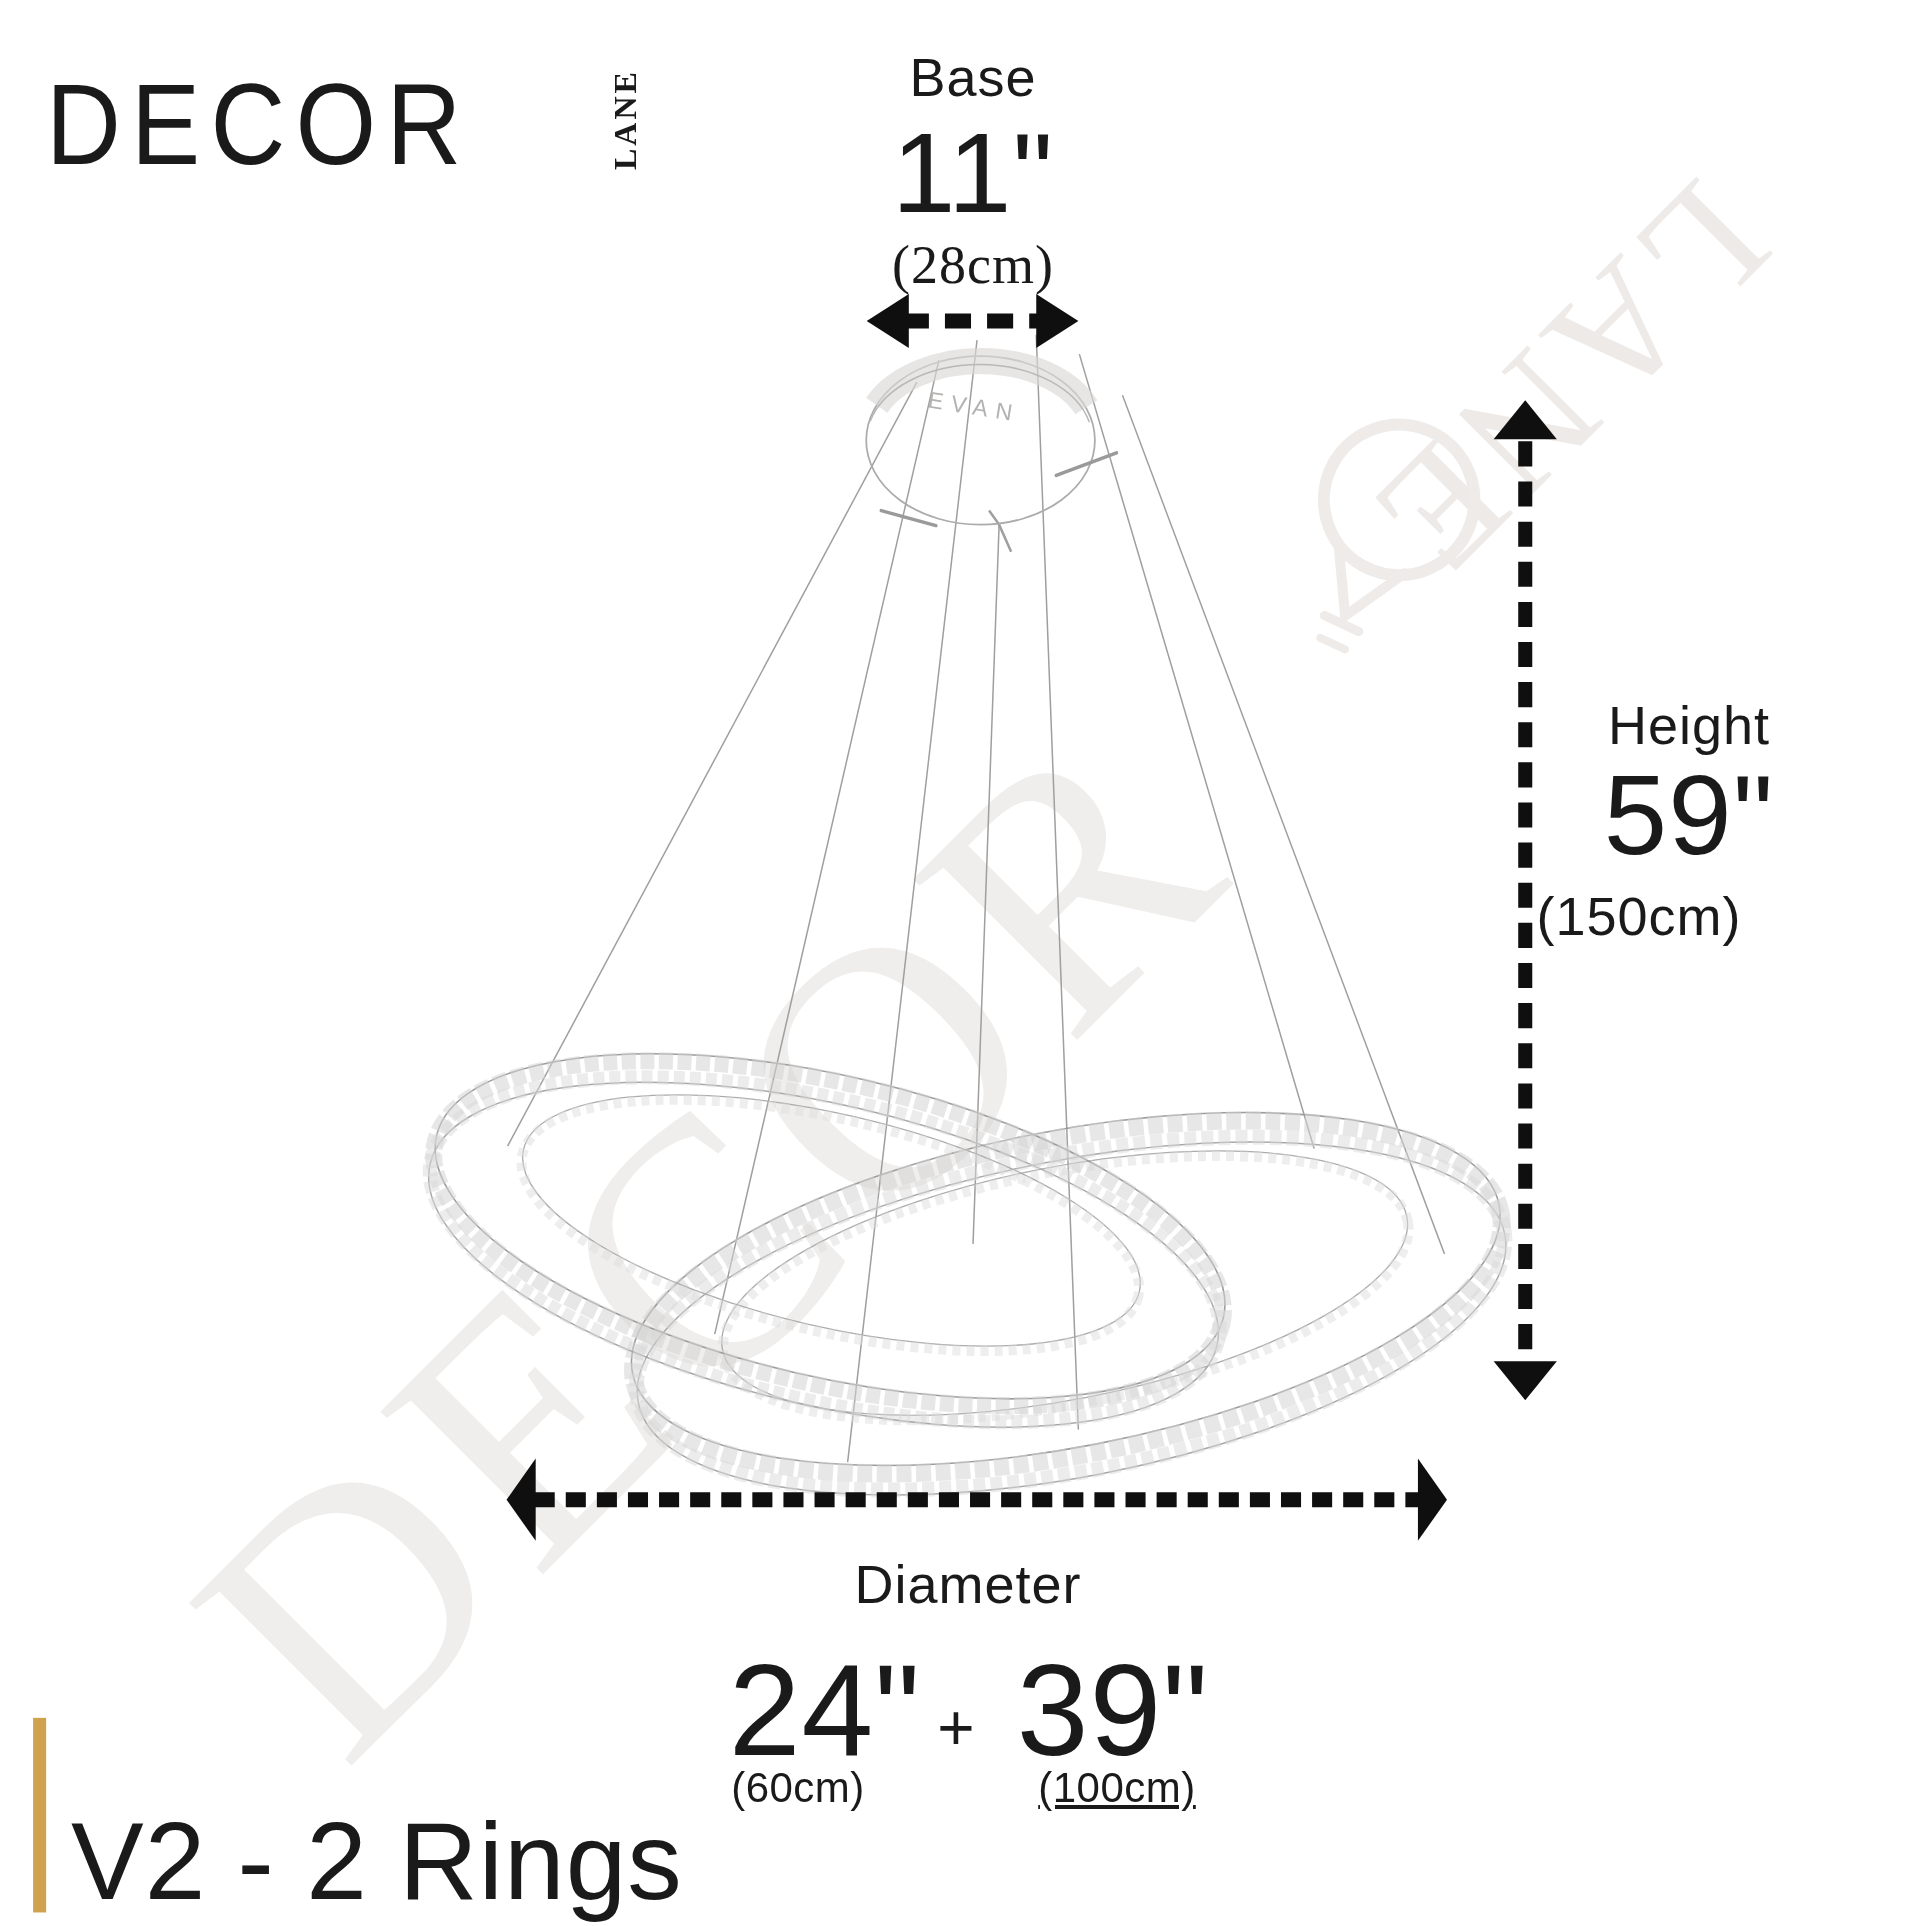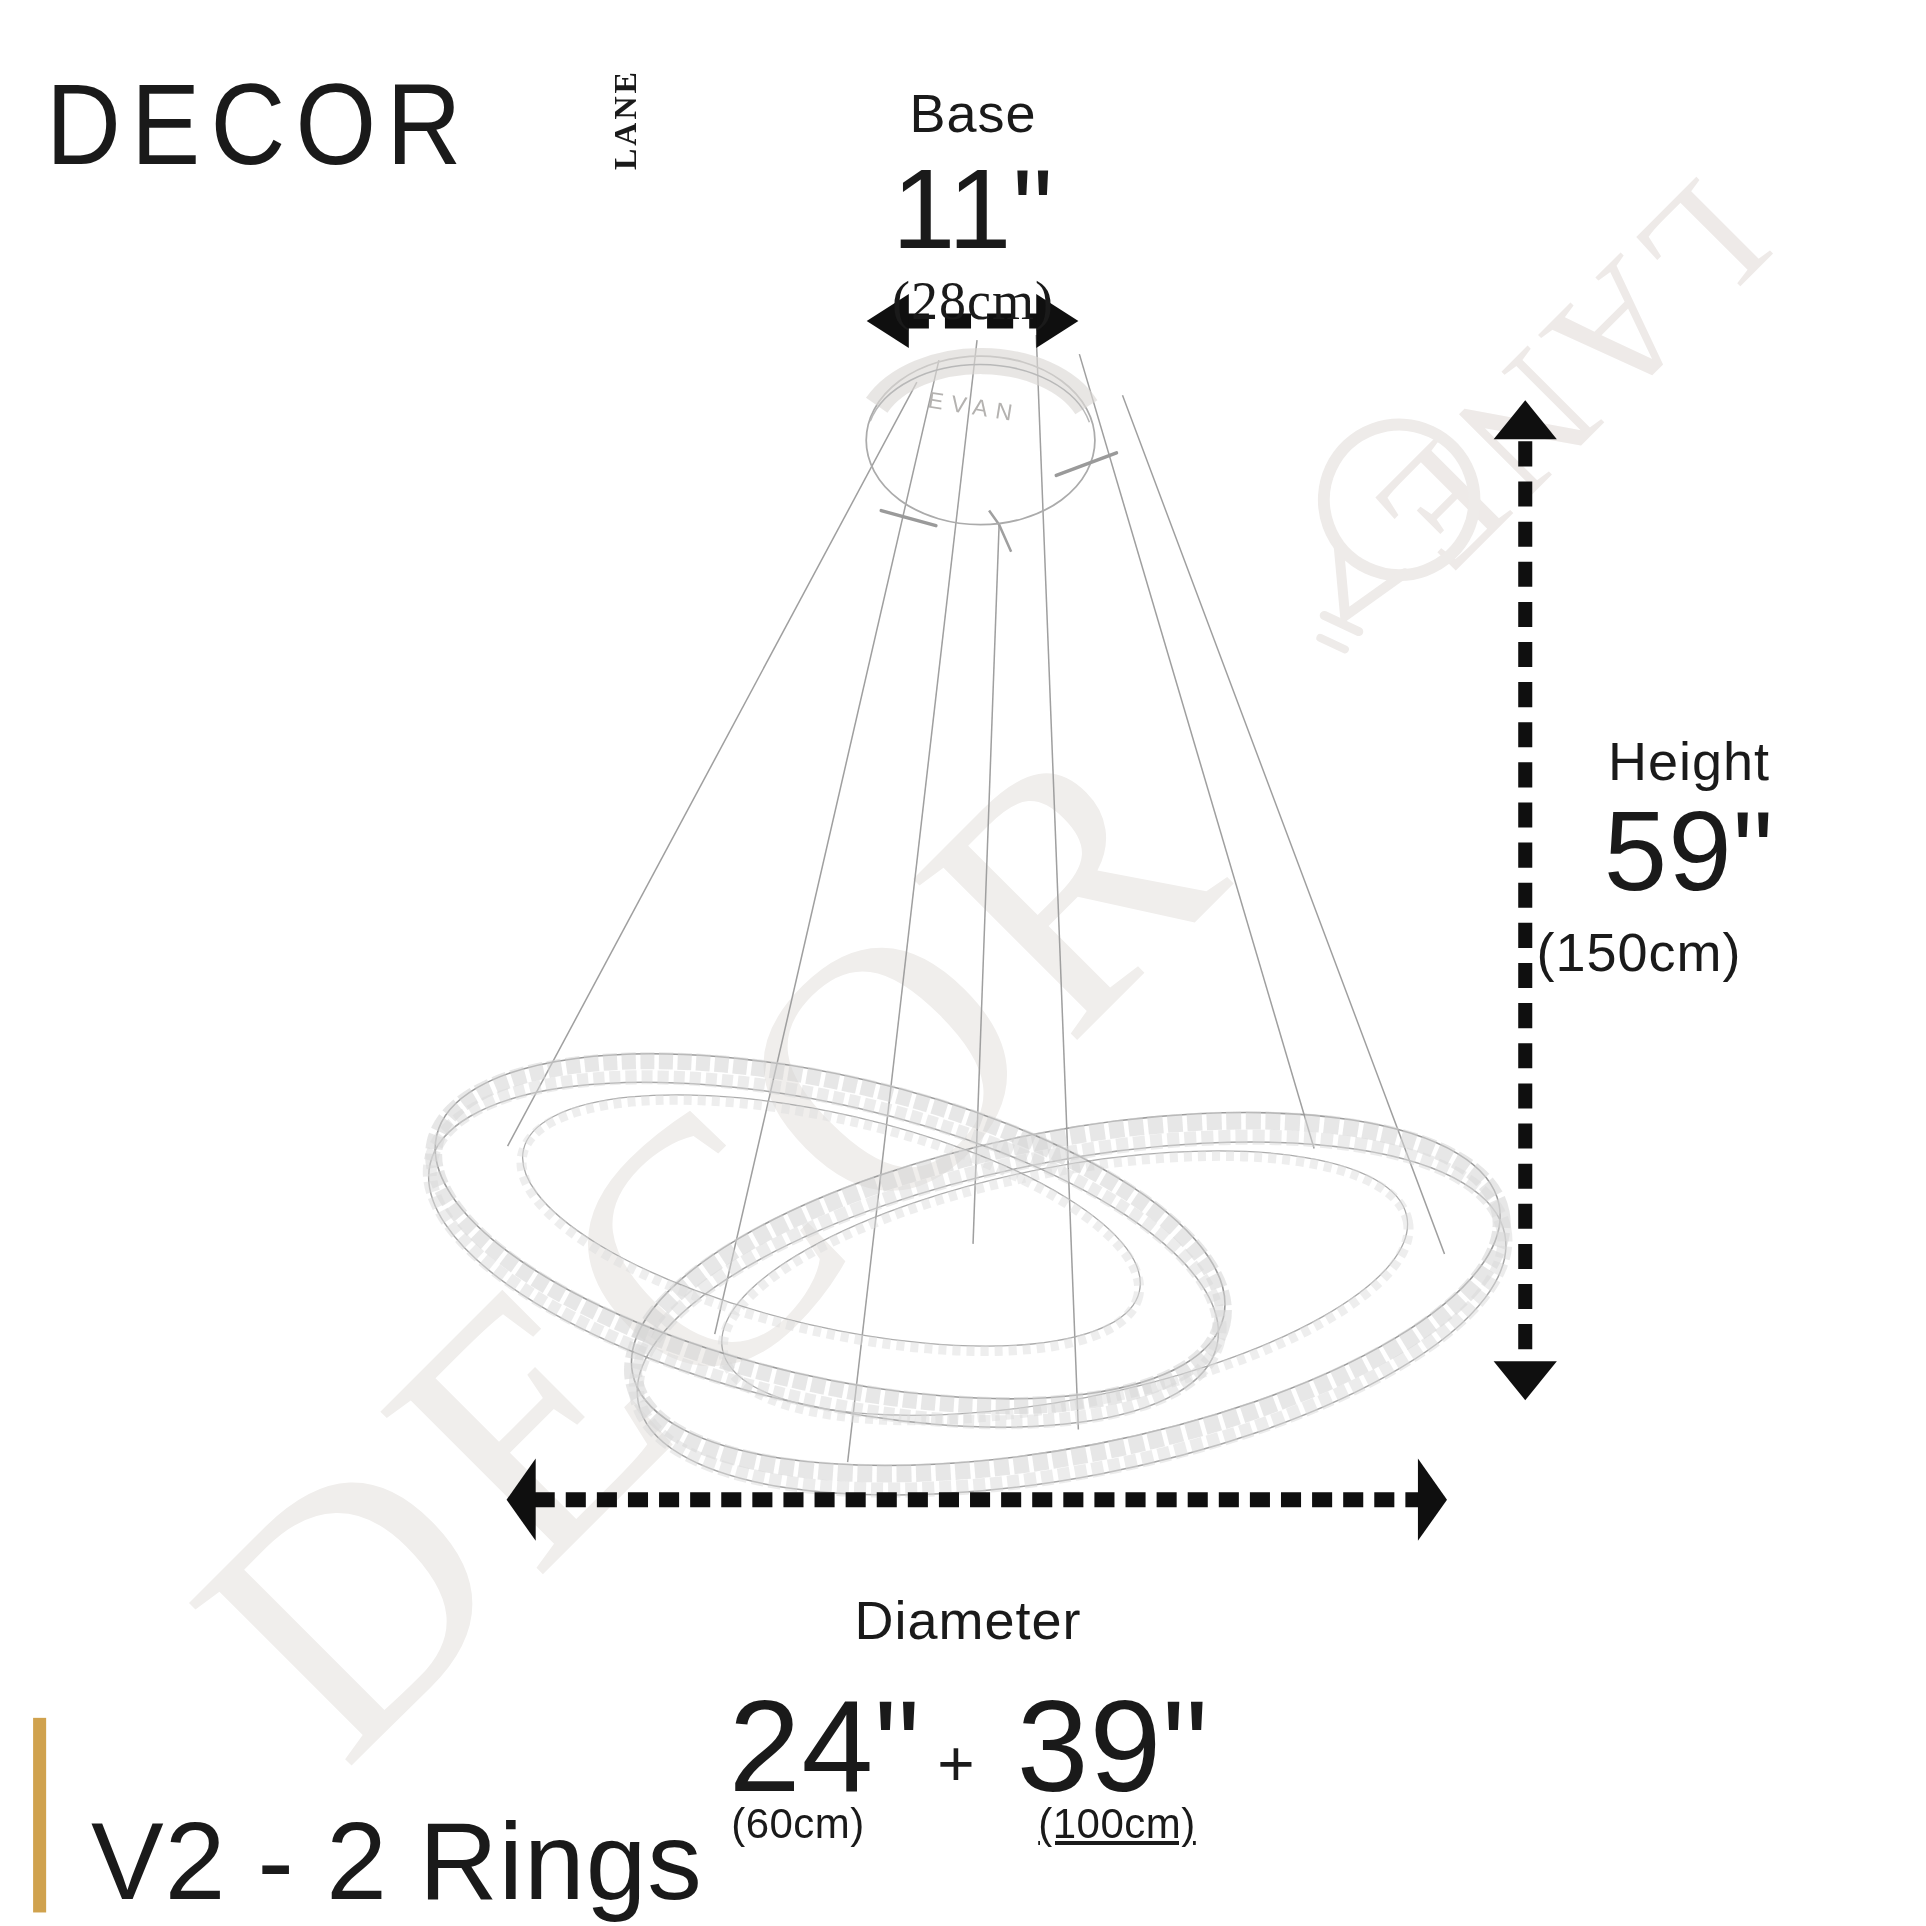--- a/index.html
+++ b/index.html
@@ -1,36 +1,36 @@
 <!DOCTYPE html>
 <html style="font-size:8px"><head>
 <meta charset="utf-8">
 <style>
   html,body{margin:0;padding:0;background:#ffffff;}
   body{width:1926px;height:1926px;position:relative;overflow:hidden;
        font-family:"Liberation Sans","DejaVu Sans",sans-serif;color:#1a1a1a;}
   #stage{position:absolute;inset:0;width:1926px;height:1926px;}
   svg#art{position:absolute;left:0;top:0;}
   .lbl{position:absolute;text-align:center;color:#1a1a1a;line-height:1.08;}
-  .centered{transform:translateX(-50%);margin-top:36px;}
+  .centered{transform:translateX(-50%);}
   .small-cap{font-size:54px;letter-spacing:1px;font-weight:500;}
   .big-num{font-size:114px;letter-spacing:1px;font-weight:400;}
   .huge-num{font-size:129px;letter-spacing:1px;font-weight:400;}
   .paren{font-size:42px;letter-spacing:0.5px;font-weight:400;}
   .plus{font-size:64px;font-weight:400;}
   
   .logo-wrap{position:absolute;left:46px;top:59px;display:flex;align-items:flex-start;}
   .logo-main{font-size:81px;letter-spacing:8px;font-weight:400;
              transform:scale(1.28,1.42);transform-origin:left top;white-space:nowrap;}
   .logo-sub{position:absolute;left:561px;top:3px;height:108px;
             font-family:"Liberation Serif","DejaVu Serif",serif;font-size:32px;font-weight:700;
             letter-spacing:3px;writing-mode:vertical-rl;transform:rotate(180deg);}
   
   .variant-label{position:absolute;left:71px;top:1798px;font-size:109px;
-                 font-weight:400;letter-spacing:1px;white-space:nowrap;margin-left:20px;}
+                 font-weight:400;letter-spacing:1px;white-space:nowrap;}
 </style>
 </head>
 <body>
 
 <div id="stage">
 
 <svg id="art" width="1926" height="1926" viewBox="0 0 3840 3840">
 
   <g>
     <text x="1430" y="2700" text-anchor="middle" font-family="Liberation Serif, DejaVu Serif, serif" font-size="700" letter-spacing="34" fill="#f0eeec" transform="rotate(-45 1430 2480)">DECOR</text>

